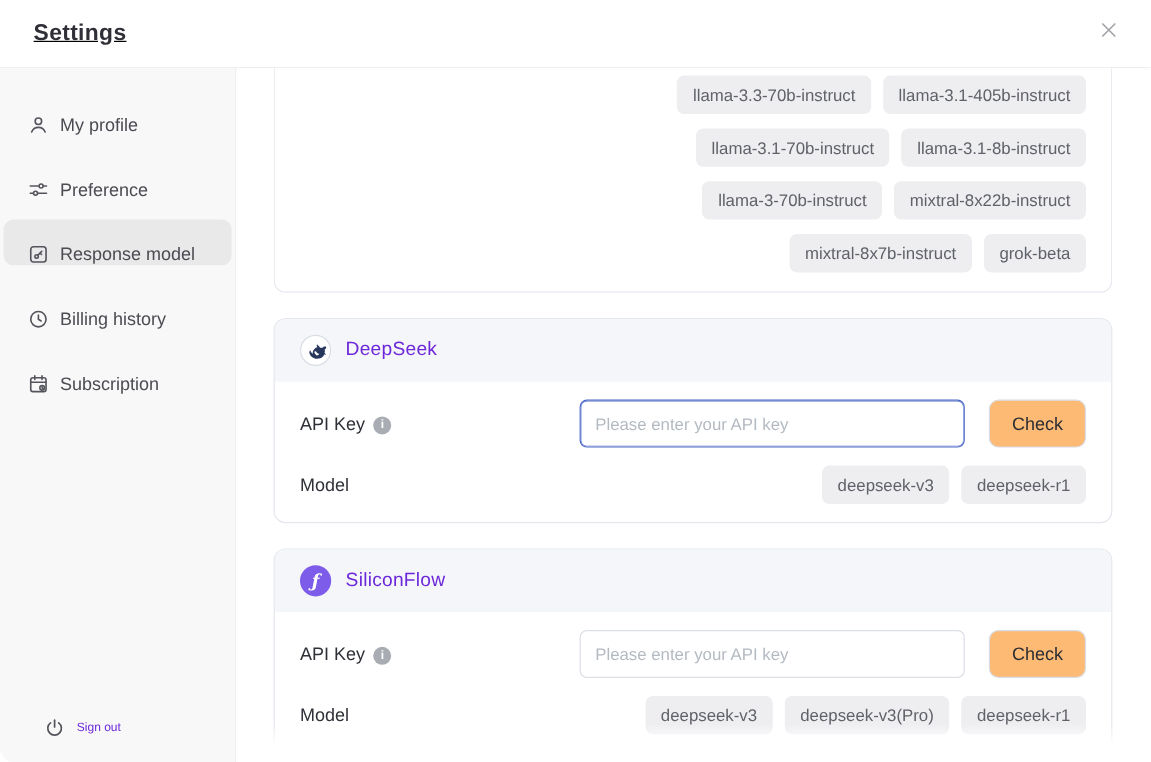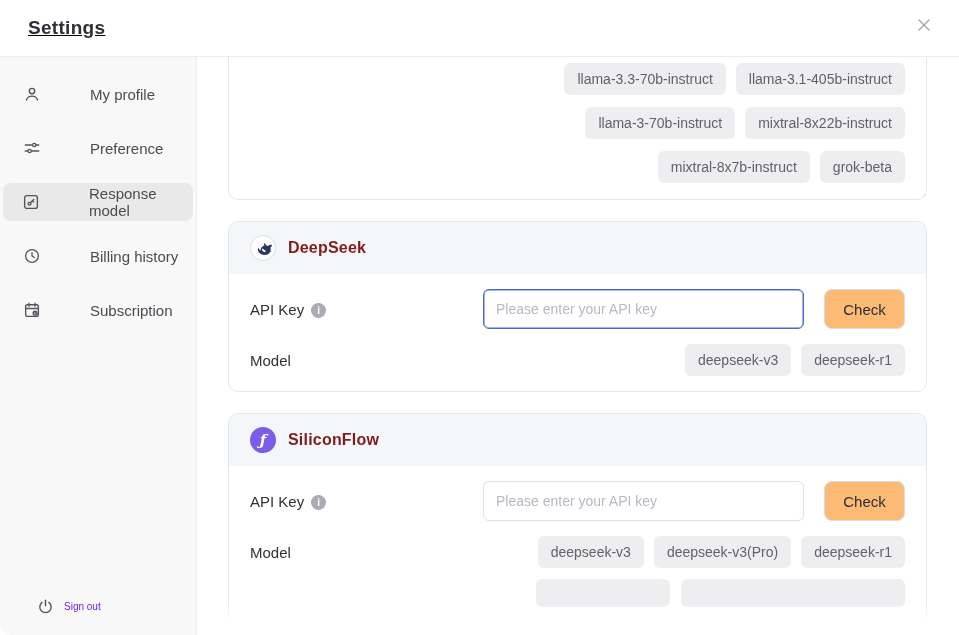--- a/index.html
+++ b/index.html
@@ -12,22 +12,22 @@
   .hdr { height:57px; flex:0 0 57px; border-bottom:1px solid #ececee;
     display:flex; align-items:center; padding:0 28px; position:relative;text-decoration:underline; }
   .hdr-title { font-size:19px; font-weight:700; color:#2f2f37; letter-spacing:.3px; }
   .close-btn { position:absolute; right:24px; top:14px; width:22px; height:22px;
     color:#a3a3a9; cursor:pointer; display:flex; align-items:center; justify-content:center; }
 
   
   .body { flex:1; display:flex; min-height:0; }
   .sidebar { flex:0 0 197px; background:#f8f8f9; border-right:1px solid #ededef;
     padding-top:18px; position:relative; }
-  .side-item { height:38px; margin:0 3px 16px 3px; display:flex; align-items:center;
-    padding-left:19px; border-radius:8px; color:#4b4b52; font-size:15px; cursor:pointer;gap:40px; }
+  .side-item { height:38px; margin:0 3px 16px 3px; display:flex; align-items:flex-end;
+    padding-left:19px; border-radius:8px; color:#4b4b52; font-size:15px; cursor:pointer; }
   .side-item.sel { background:#e9e9ea; }
   .side-item .ic { width:19px; height:19px; margin-right:9px; color:#54545c;
     display:inline-flex; align-items:center; justify-content:center; }
   .side-item .ext { margin-left:7px; color:#7d7d84; display:inline-flex; }
   .signout { position:absolute; left:0; bottom:12px; height:34px; display:flex;
     align-items:center; padding-left:37px; color:#6d28d9; font-size:10px; cursor:pointer; width:100%; }
   .signout .ic { width:17px; height:17px; margin-right:10px; color:#54545c; display:inline-flex; }
 
   
   .main { flex:1; position:relative; overflow:hidden; background:#fff; }
@@ -41,21 +41,21 @@
     white-space:nowrap; cursor:pointer; }
 
   .prov-card { margin-top:21px; }
   .prov-hdr { height:52px; background:#f5f6f9; display:flex; align-items:center;
     padding-left:21px; gap:12px; }
   .prov-logo { width:26px; height:26px; border-radius:50%; display:flex;
     align-items:center; justify-content:center; flex:0 0 26px; }
   .logo-deepseek { background:#fff; border:1px solid #d9dde4; }
   .logo-siliconflow { background:#7c5ce8; color:#fff; font-size:15px; font-weight:700;
     font-style:italic; font-family:"DejaVu Serif", serif; }
-  .prov-name { font-size:16px; font-weight:700; color:#7f1d1d; letter-spacing:.2px; }
+  .prov-name { font-size:16px; font-weight:400; color:#6d28d9; letter-spacing:.2px; }
   .prov-body { padding:15px 21px; }
   .form-row { display:flex; align-items:center; height:40px; }
   .f-label { flex:0 0 233px; font-size:15px; font-weight:500; color:#2f3138;
     display:flex; align-items:flex-end; }
   .info-dot { width:15px; height:15px; border-radius:50%; background:#a9acb3; color:#fff;
     font-size:10px; font-weight:700; display:inline-flex; align-items:center;
     justify-content:center; margin-left:7px; cursor:pointer; font-style:normal; }
   .key-input { flex:1; height:40px; border:1px solid #dcdfe6; border-radius:6px;
     padding:0 12px; font-size:14px; color:#be185d; outline:none; background:#fff; }
   .key-input::placeholder { color:#b4bac2; }
@@ -154,20 +154,24 @@
 
     <div class="main">
       <div class="stack">
 
         <div class="card clipped">
           <div class="chip-row">
             <span class="chip">llama-3.3-70b-instruct</span>
             <span class="chip">llama-3.1-405b-instruct</span>
           </div>
           <div class="chip-row">
+            <span class="chip">llama-3.1-70b-instruct</span>
+            <span class="chip">llama-3.1-8b-instruct</span>
+          </div>
+          <div class="chip-row">
             <span class="chip">llama-3-70b-instruct</span>
             <span class="chip">mixtral-8x22b-instruct</span>
           </div>
           <div class="chip-row">
             <span class="chip">mixtral-8x7b-instruct</span>
             <span class="chip">grok-beta</span>
           </div>
         </div>
 
         <div class="card prov-card">

